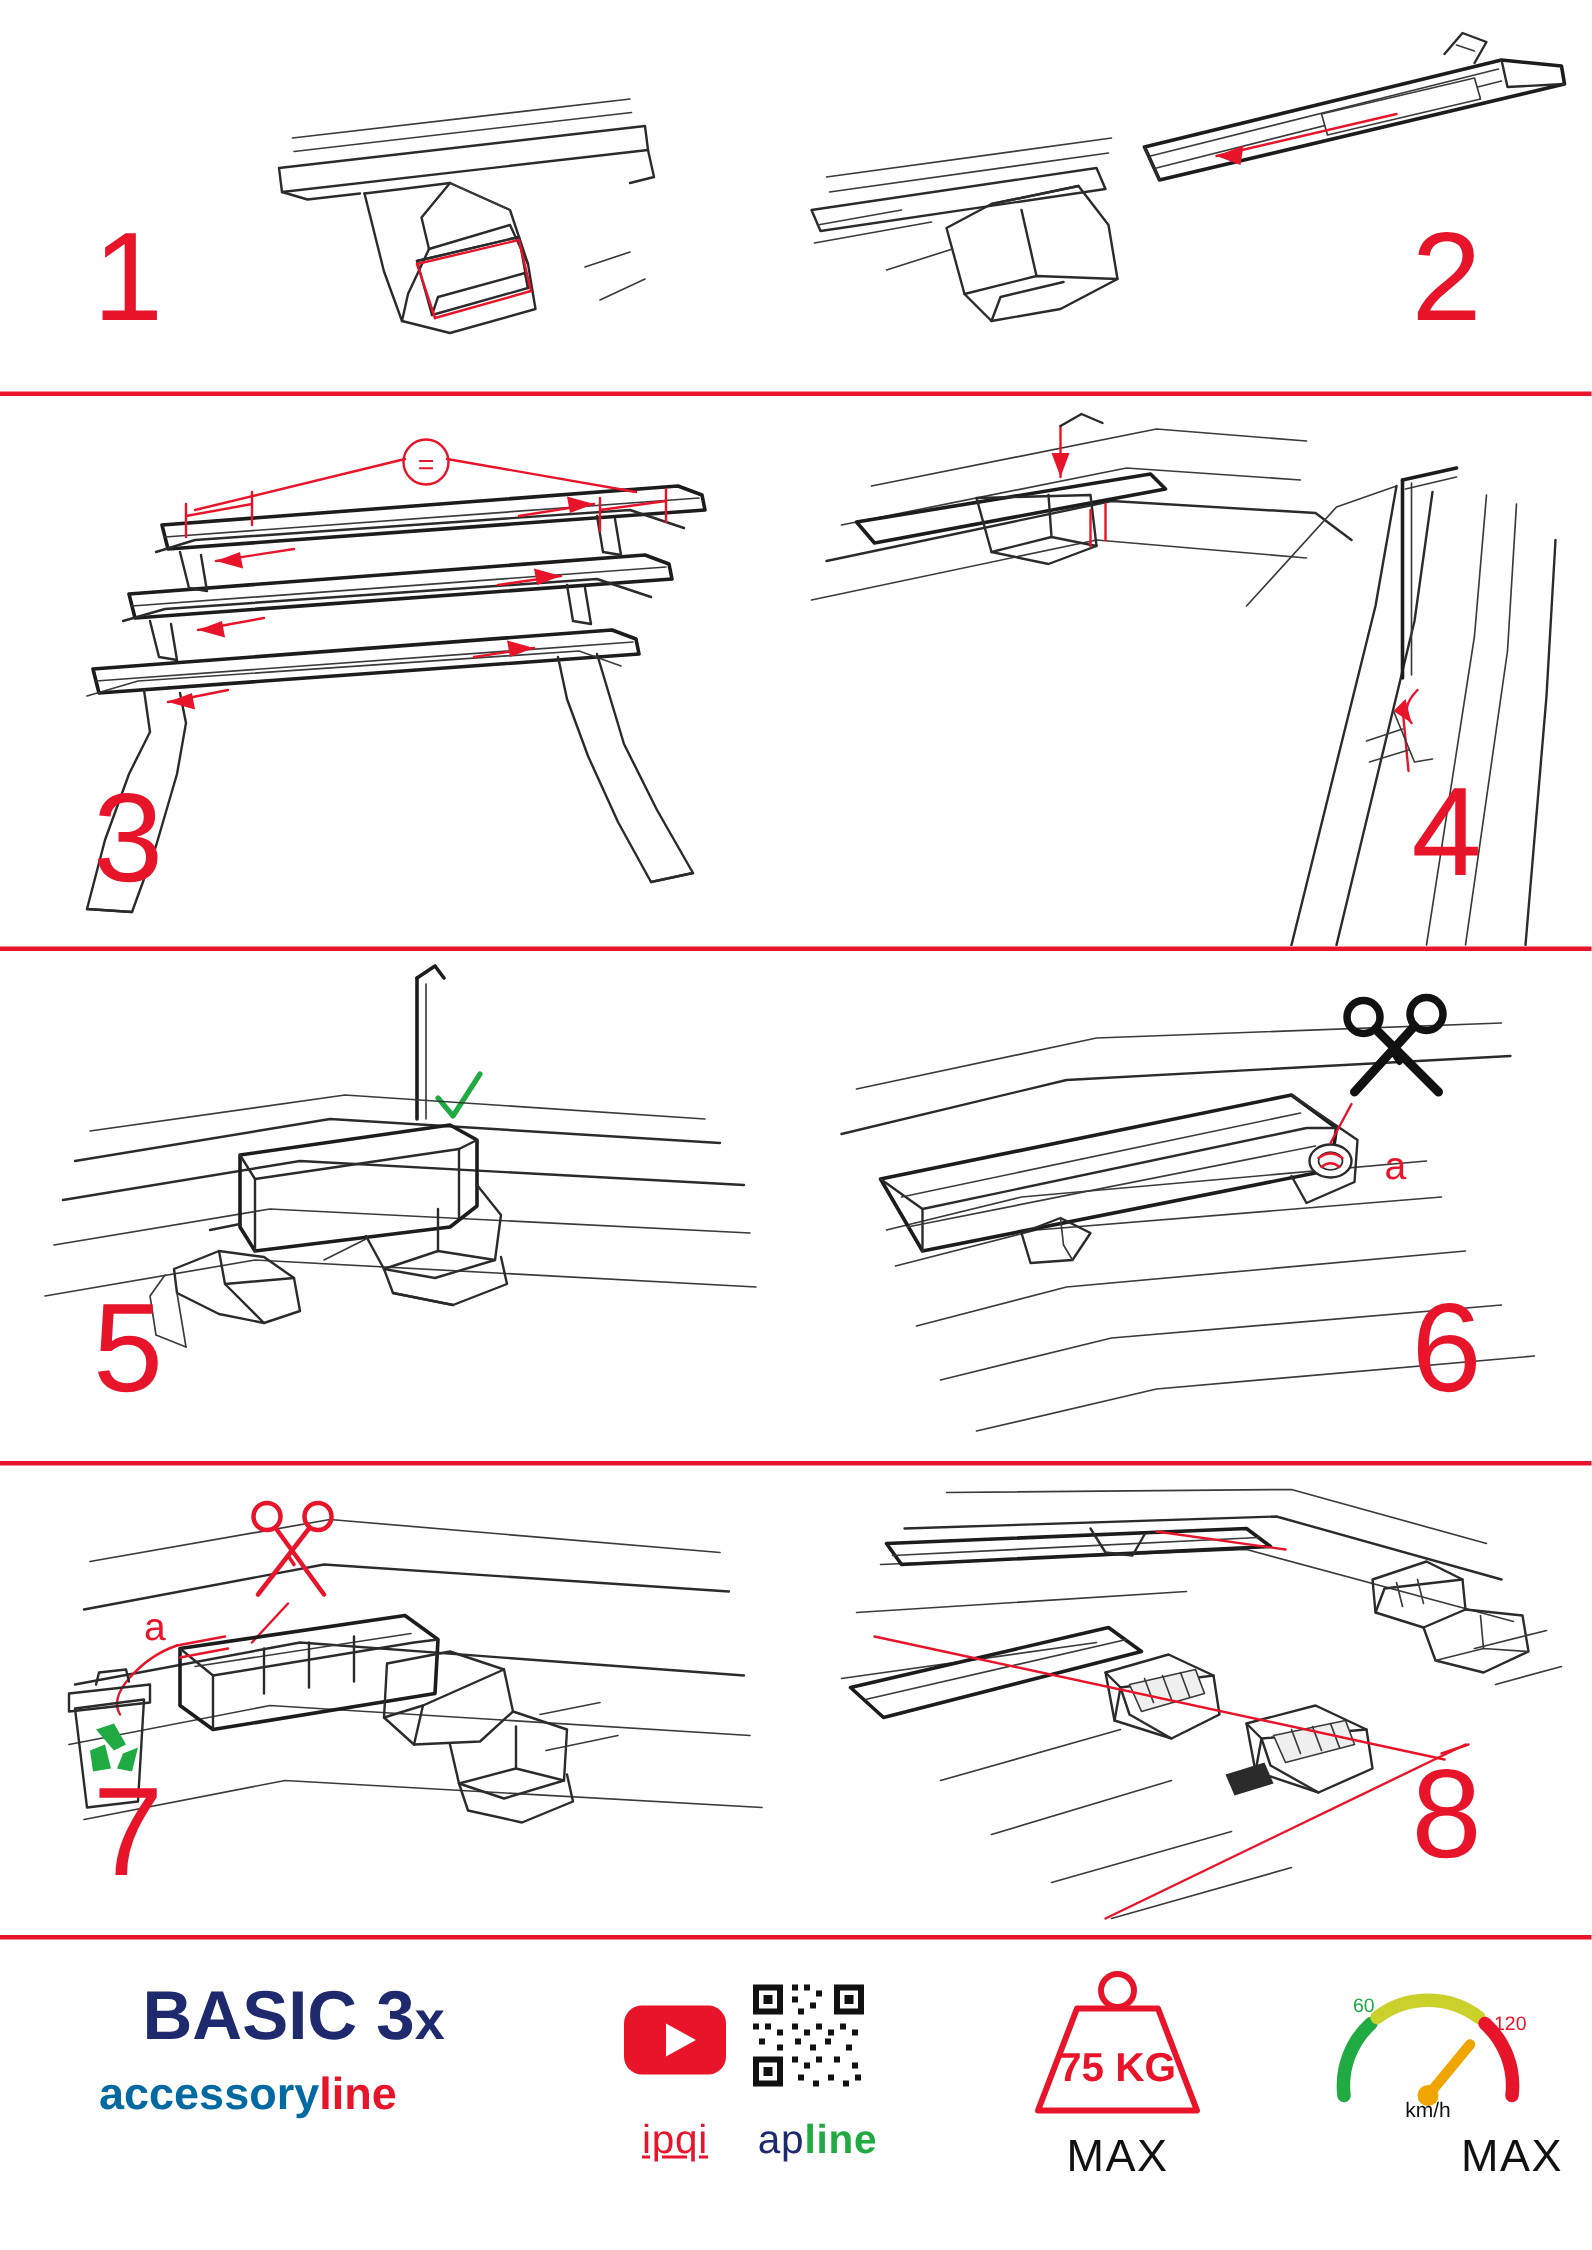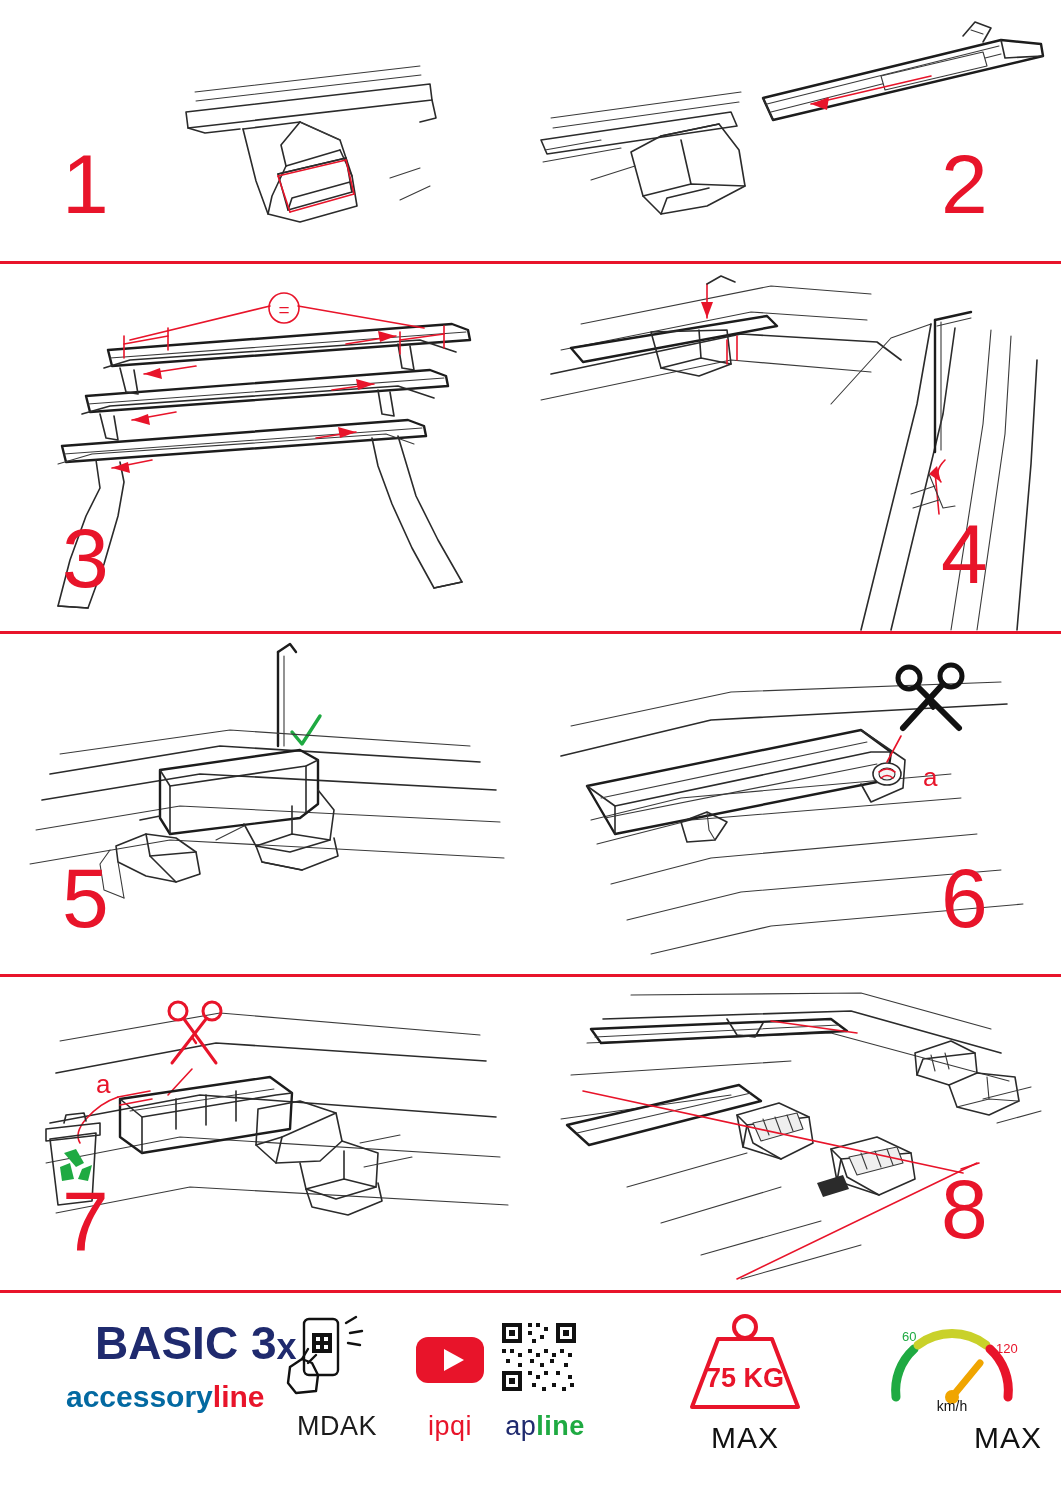--- a/index.html
+++ b/index.html
@@ -69,21 +69,21 @@
   .brand-bottom .b2{color:#e8142a;}
 
   .logoblock{position:absolute;text-align:center;}
   .logolabel{
     font-family:"Liberation Sans", sans-serif;
     font-size:27px;font-weight:400;margin-top:12px;letter-spacing:0.5px;
   }
   .mdak{left:282px;top:22px;width:110px;}
   .mdak .logolabel{color:#1b1b1b;font-weight:500;}
   .ipqi{left:400px;top:22px;width:100px;}
-  .ipqi .logolabel{color:#e8142a;}
+  .ipqi .logolabel{color:#e8142a;text-decoration:underline;}
   .apline{left:480px;top:22px;width:130px;}
   .apline .logolabel{color:#1f2a6e;}
   .apline .logolabel .grn{color:#1faa42;font-weight:bold;}
 
   .maxw{position:absolute;left:660px;top:18px;width:170px;text-align:center;}
   .maxs{position:absolute;left:862px;top:18px;width:180px;text-align:right;}
   .maxcap{
     font-family:"Liberation Sans", sans-serif;
     font-size:30px;font-weight:400;color:#111;margin-top:6px;letter-spacing:1px;
   }
@@ -439,37 +439,20 @@
 
     <div class="brand">
       <div class="brand-top">
         <span>BASIC 3</span><span class="x">x</span>
       </div>
       <div class="brand-bottom">
         <span class="b1">accessory</span><span class="b2">line</span>
       </div>
     </div>
 
-    <div class="logoblock mdak">
-      <svg width="110" height="84" viewBox="0 0 110 84">
-        <rect x="22" y="4" width="34" height="56" rx="5" fill="none" stroke="#111" stroke-width="2.4"></rect>
-        <rect x="30" y="18" width="20" height="20" fill="#111"></rect>
-        <rect x="34" y="22" width="4" height="4" fill="#fff"></rect>
-        <rect x="42" y="22" width="4" height="4" fill="#fff"></rect>
-        <rect x="34" y="30" width="4" height="4" fill="#fff"></rect>
-        <rect x="42" y="30" width="4" height="4" fill="#fff"></rect>
-        <path d="M64 8 L74 2" stroke="#111" stroke-width="2.4" stroke-linecap="round"></path>
-        <path d="M68 18 L80 16" stroke="#111" stroke-width="2.4" stroke-linecap="round"></path>
-        <path d="M66 28 L78 30" stroke="#111" stroke-width="2.4" stroke-linecap="round"></path>
-        <path d="M8 52 L20 44 L30 48 L36 60 L34 76 L14 78 L6 68 Z" fill="none" stroke="#111" stroke-width="2.4" stroke-linejoin="round"></path>
-        <path d="M20 44 L26 34" stroke="#111" stroke-width="2.4" stroke-linecap="round"></path>
-        <path d="M26 48 L34 40" stroke="#111" stroke-width="2.4" stroke-linecap="round"></path>
-      </svg>
-      <div class="logolabel">MDAK</div>
-    </div>
 
     <div class="logoblock ipqi">
       <svg width="100" height="84" viewBox="0 0 100 84">
         <rect x="16" y="22" width="68" height="46" rx="12" fill="#e8142a"></rect>
         <path d="M44 34 L64 45 L44 56 Z" fill="#ffffff"></path>
       </svg>
       <div class="logolabel">ipqi</div>
     </div>
 
     <div class="logoblock apline">

